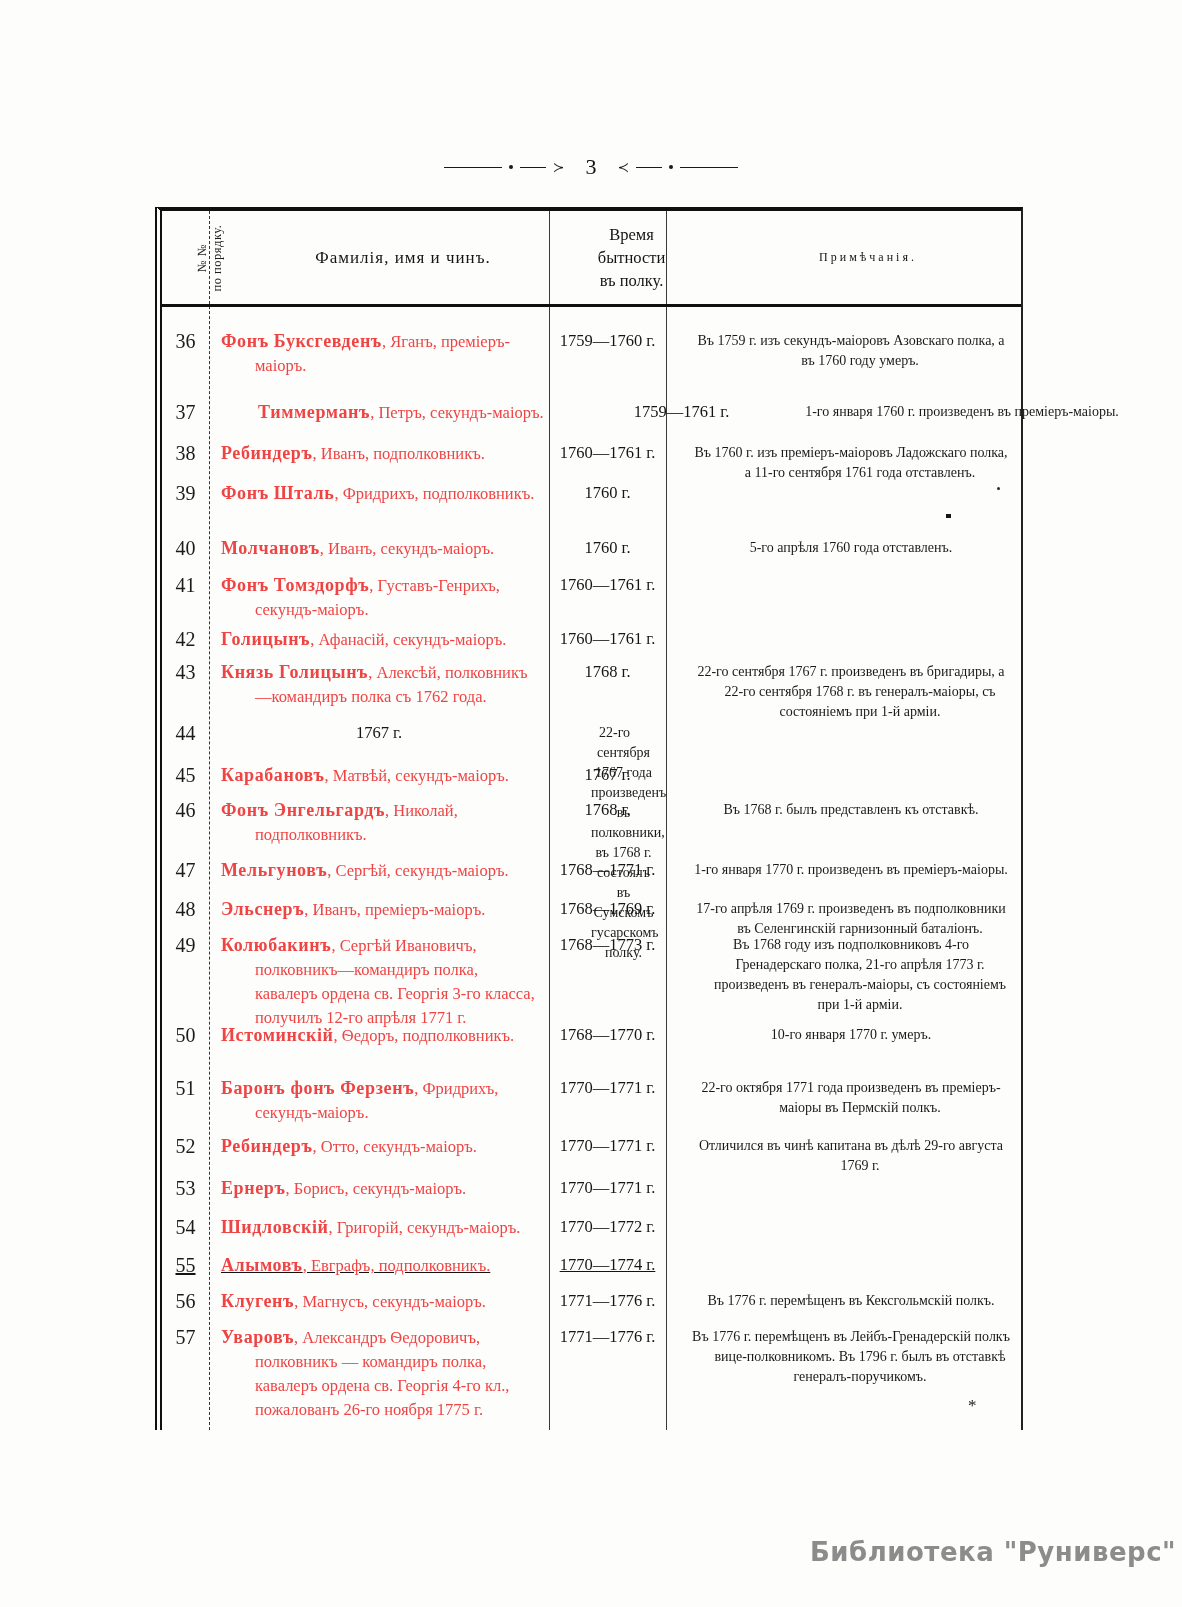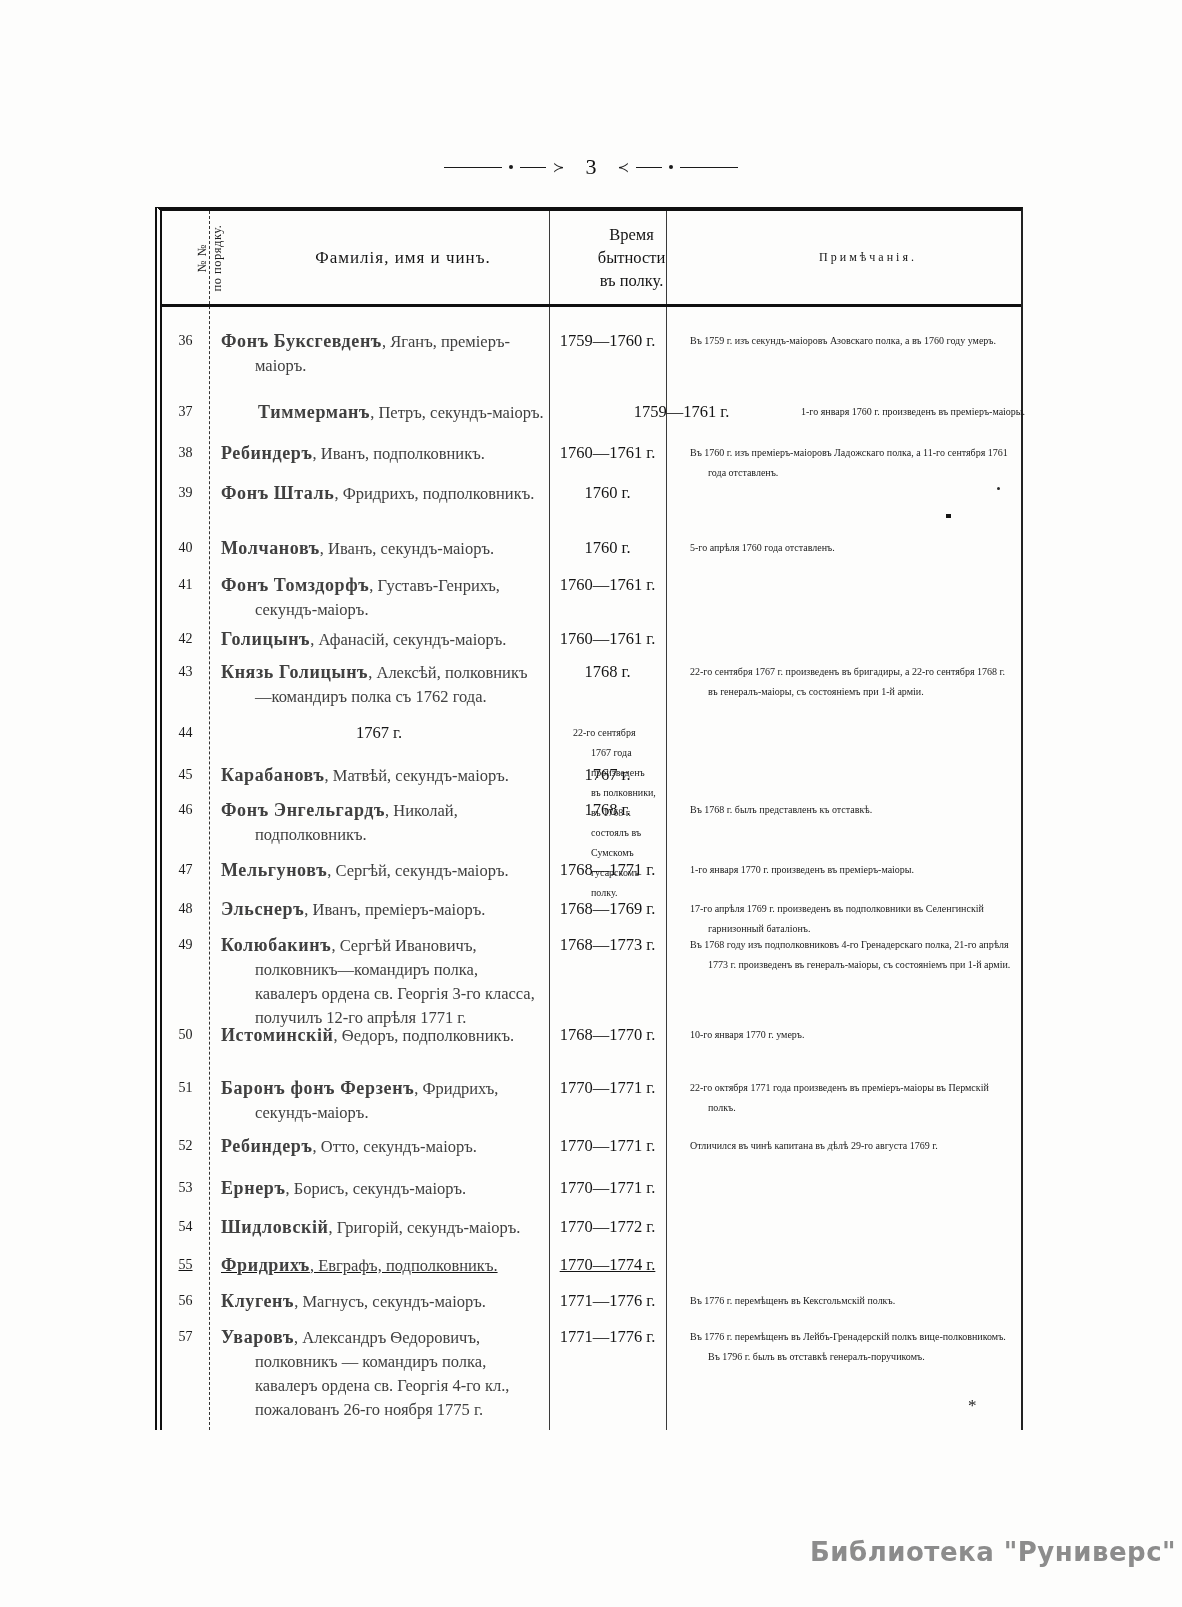--- a/index.html
+++ b/index.html
@@ -54,34 +54,34 @@
   .th-name{font-size:17px;letter-spacing:1px;}
   .th-time{font-size:16.5px;line-height:23px;padding:0 8px;}
   .th-notes{font-size:12px;letter-spacing:3px;}
   .tbody{position:absolute;left:0;top:96px;right:0;bottom:0;}
   .row{
     position:absolute;left:0;right:0;
     display:grid;grid-template-columns:47px 340px 117px 356px;
     align-items:start;z-index:1;
   }
   .c-num{
-    text-align:center;font-size:14px;line-height:24px;color:#1b1b1b;
+    text-align:center;font-size:20px;line-height:24px;color:#1b1b1b;
   }
   .c-name{
     font-size:16.5px;line-height:24px;
-    padding:0 6px 0 46px;text-indent:-34px;color:#404040;
+    padding:0 6px 0 46px;text-indent:-34px;color:#ef4444;
   }
   .c-name .surname{
     font-weight:bold;font-size:18px;letter-spacing:.6px;
   }
   .c-years{
     text-align:center;font-size:16.5px;line-height:24px;white-space:nowrap;color:#151515;
   }
   .c-note{
-    font-size:10px;line-height:20px;padding:2px 10px 0 42px;text-indent:-18px;color:#1a1a1a;
+    font-size:14px;line-height:20px;padding:2px 10px 0 42px;text-indent:-18px;color:#1a1a1a;text-align:center;
   }
   
   .speck-square{position:absolute;left:946px;top:514px;width:5px;height:4px;background:#151515;}
   .speck-dot{position:absolute;left:997px;top:487px;width:3px;height:3px;border-radius:50%;background:#2a2a2a;}
   .asterisk-mark{position:absolute;left:968px;top:1396px;font-size:17px;color:#1a1a1a;}
   
   .watermark{
     position:absolute;left:810px;top:1537px;
     font-family:"DejaVu Sans","Liberation Sans",sans-serif;
     font-weight:bold;font-size:26px;color:#8c8c8c;letter-spacing:.5px;
@@ -248,21 +248,21 @@
 
   <div class="row" style="top: 908px;">
     <div class="c-num">54</div>
     <div class="c-name"><span class="surname">Шидловскій</span><span class="rest">, Григорій, секундъ-маіоръ.</span></div>
     <div class="c-years">1770—1772 г.</div>
     <div class="c-note"></div>
   </div>
 
   <div class="row" style="top: 946px; text-decoration: underline;">
     <div class="c-num">55</div>
-    <div class="c-name"><span class="surname">Фридрихъ</span><span class="rest">, Евграфъ, подполковникъ.</span></div>
+    <div class="c-name"><span class="surname">Алымовъ</span><span class="rest">, Евграфъ, подполковникъ.</span></div>
     <div class="c-years">1770—1774 г.</div>
     <div class="c-note"></div>
   </div>
 
   <div class="row" style="top: 982px;">
     <div class="c-num">56</div>
     <div class="c-name"><span class="surname">Клугенъ</span><span class="rest">, Магнусъ, секундъ-маіоръ.</span></div>
     <div class="c-years">1771—1776 г.</div>
     <div class="c-note">Въ 1776 г. перемѣщенъ въ Кексгольмскій полкъ.</div>
   </div>

